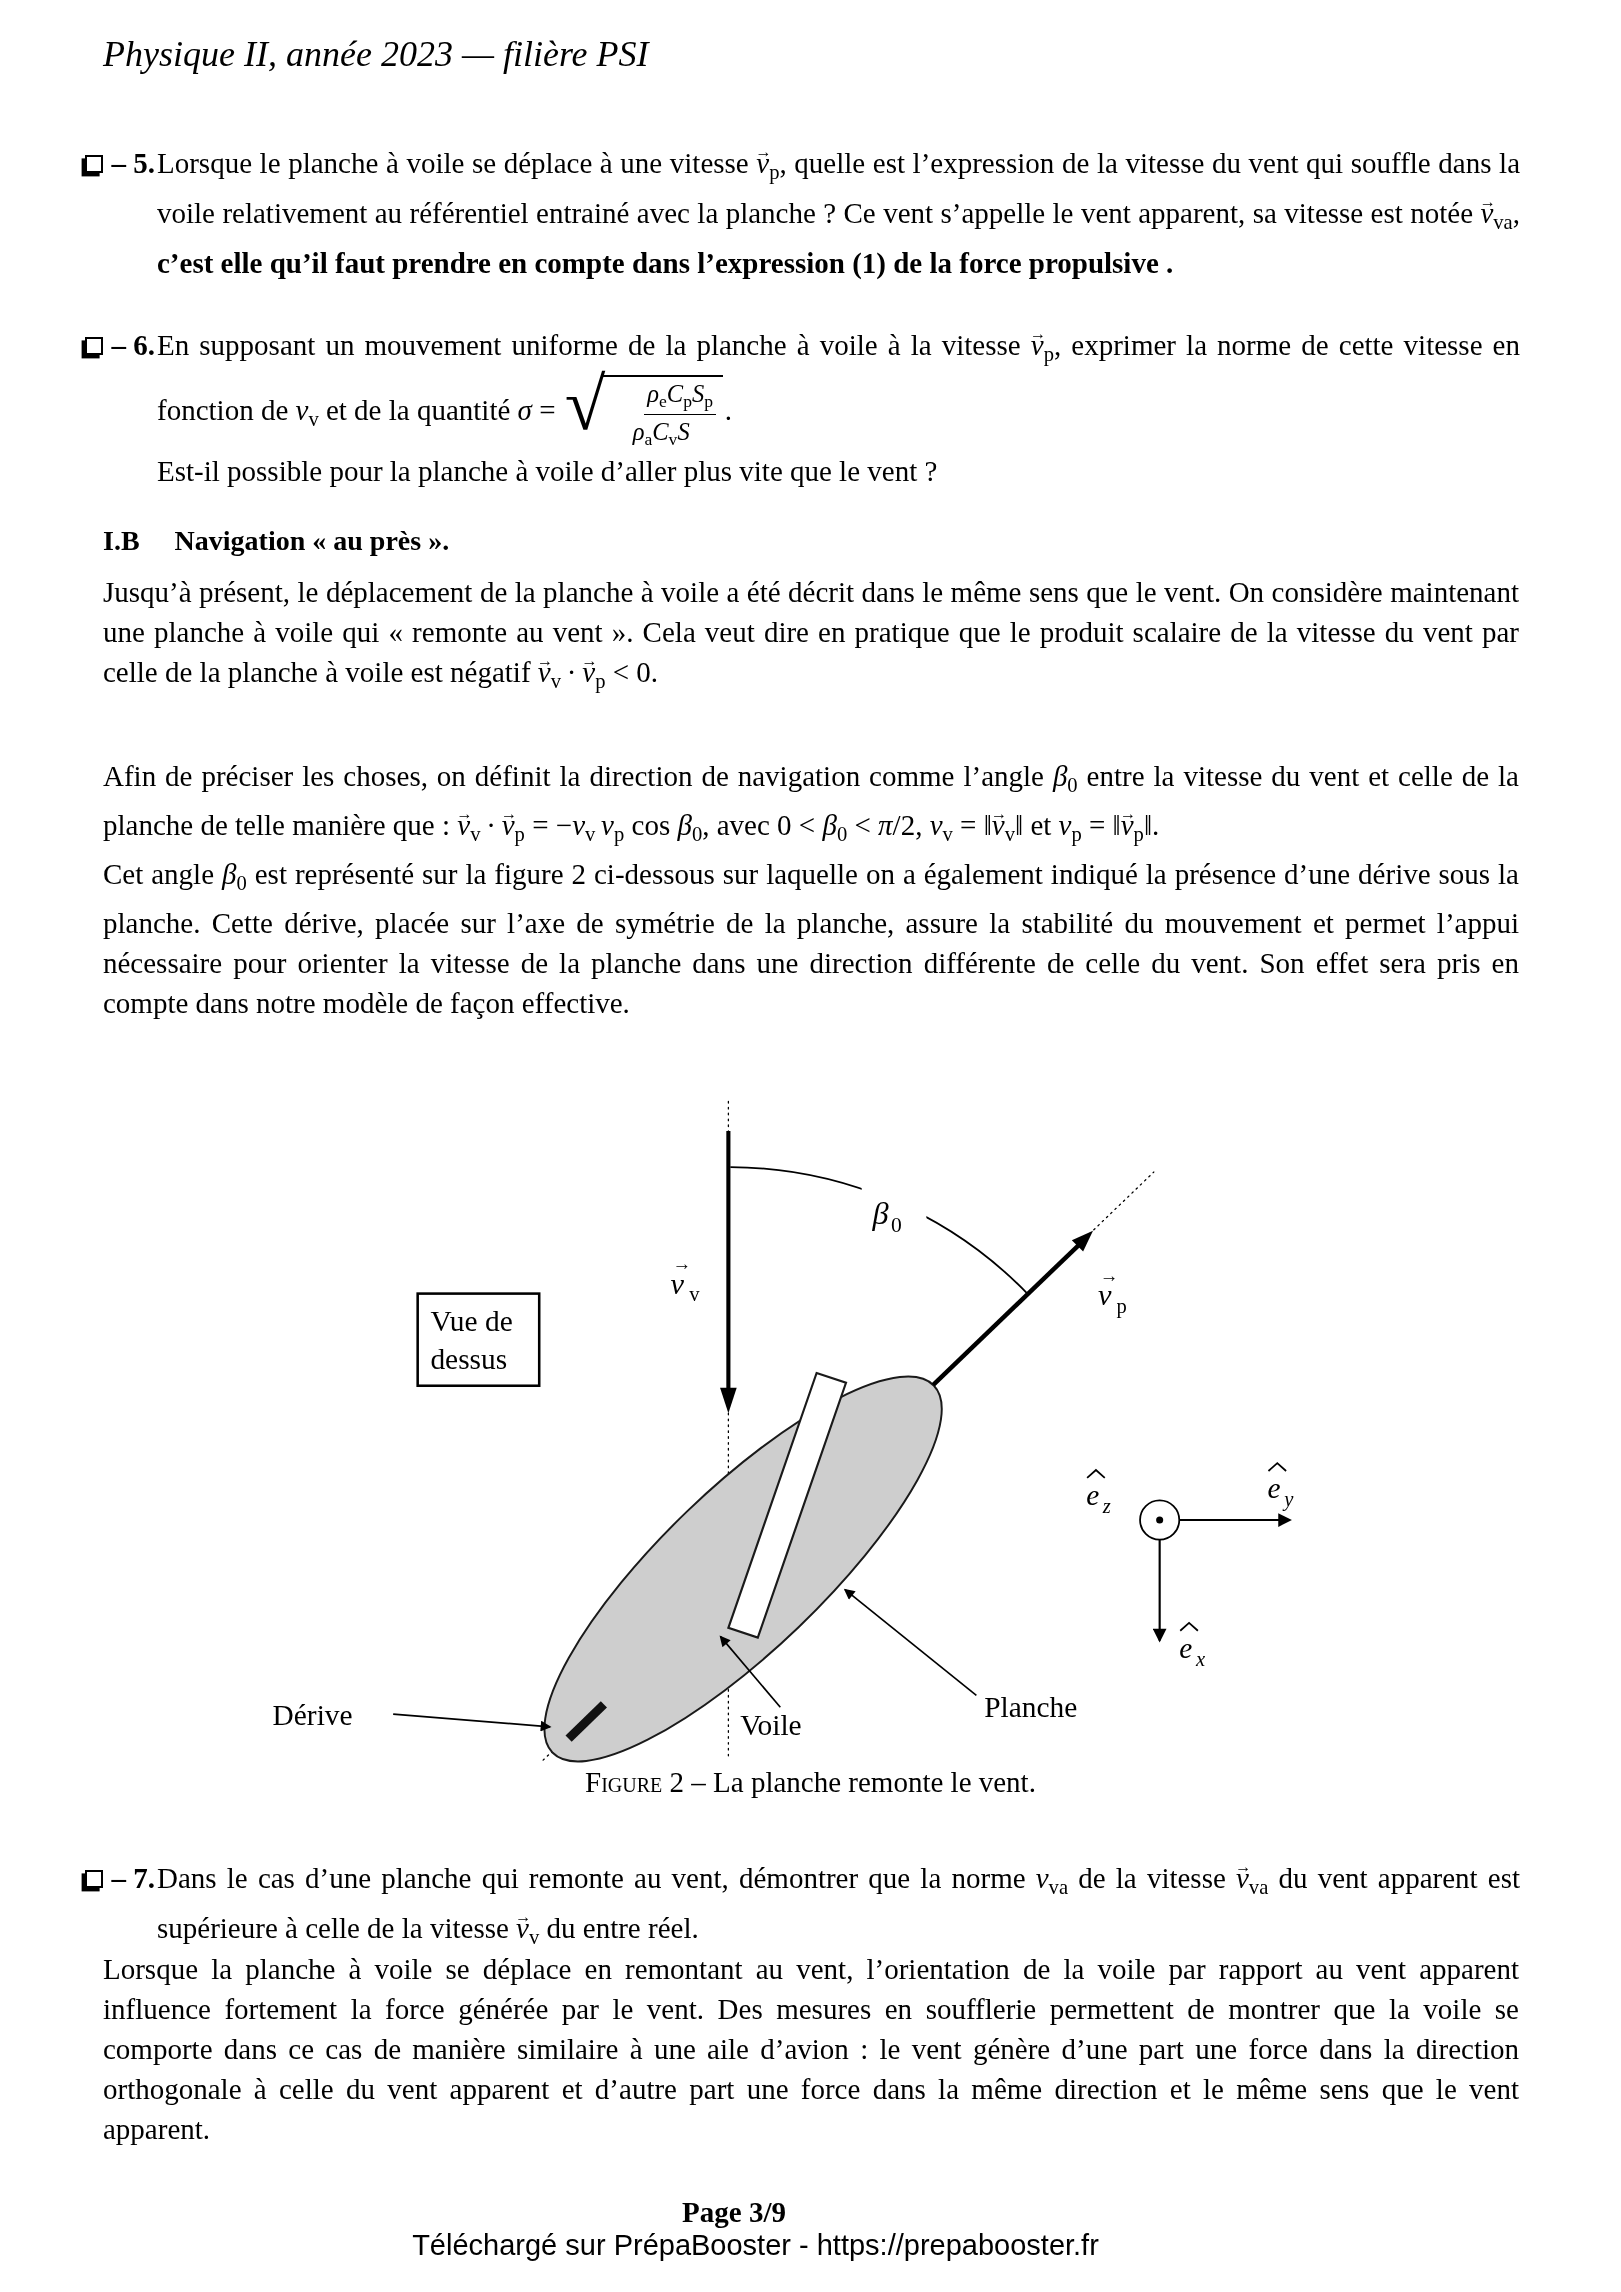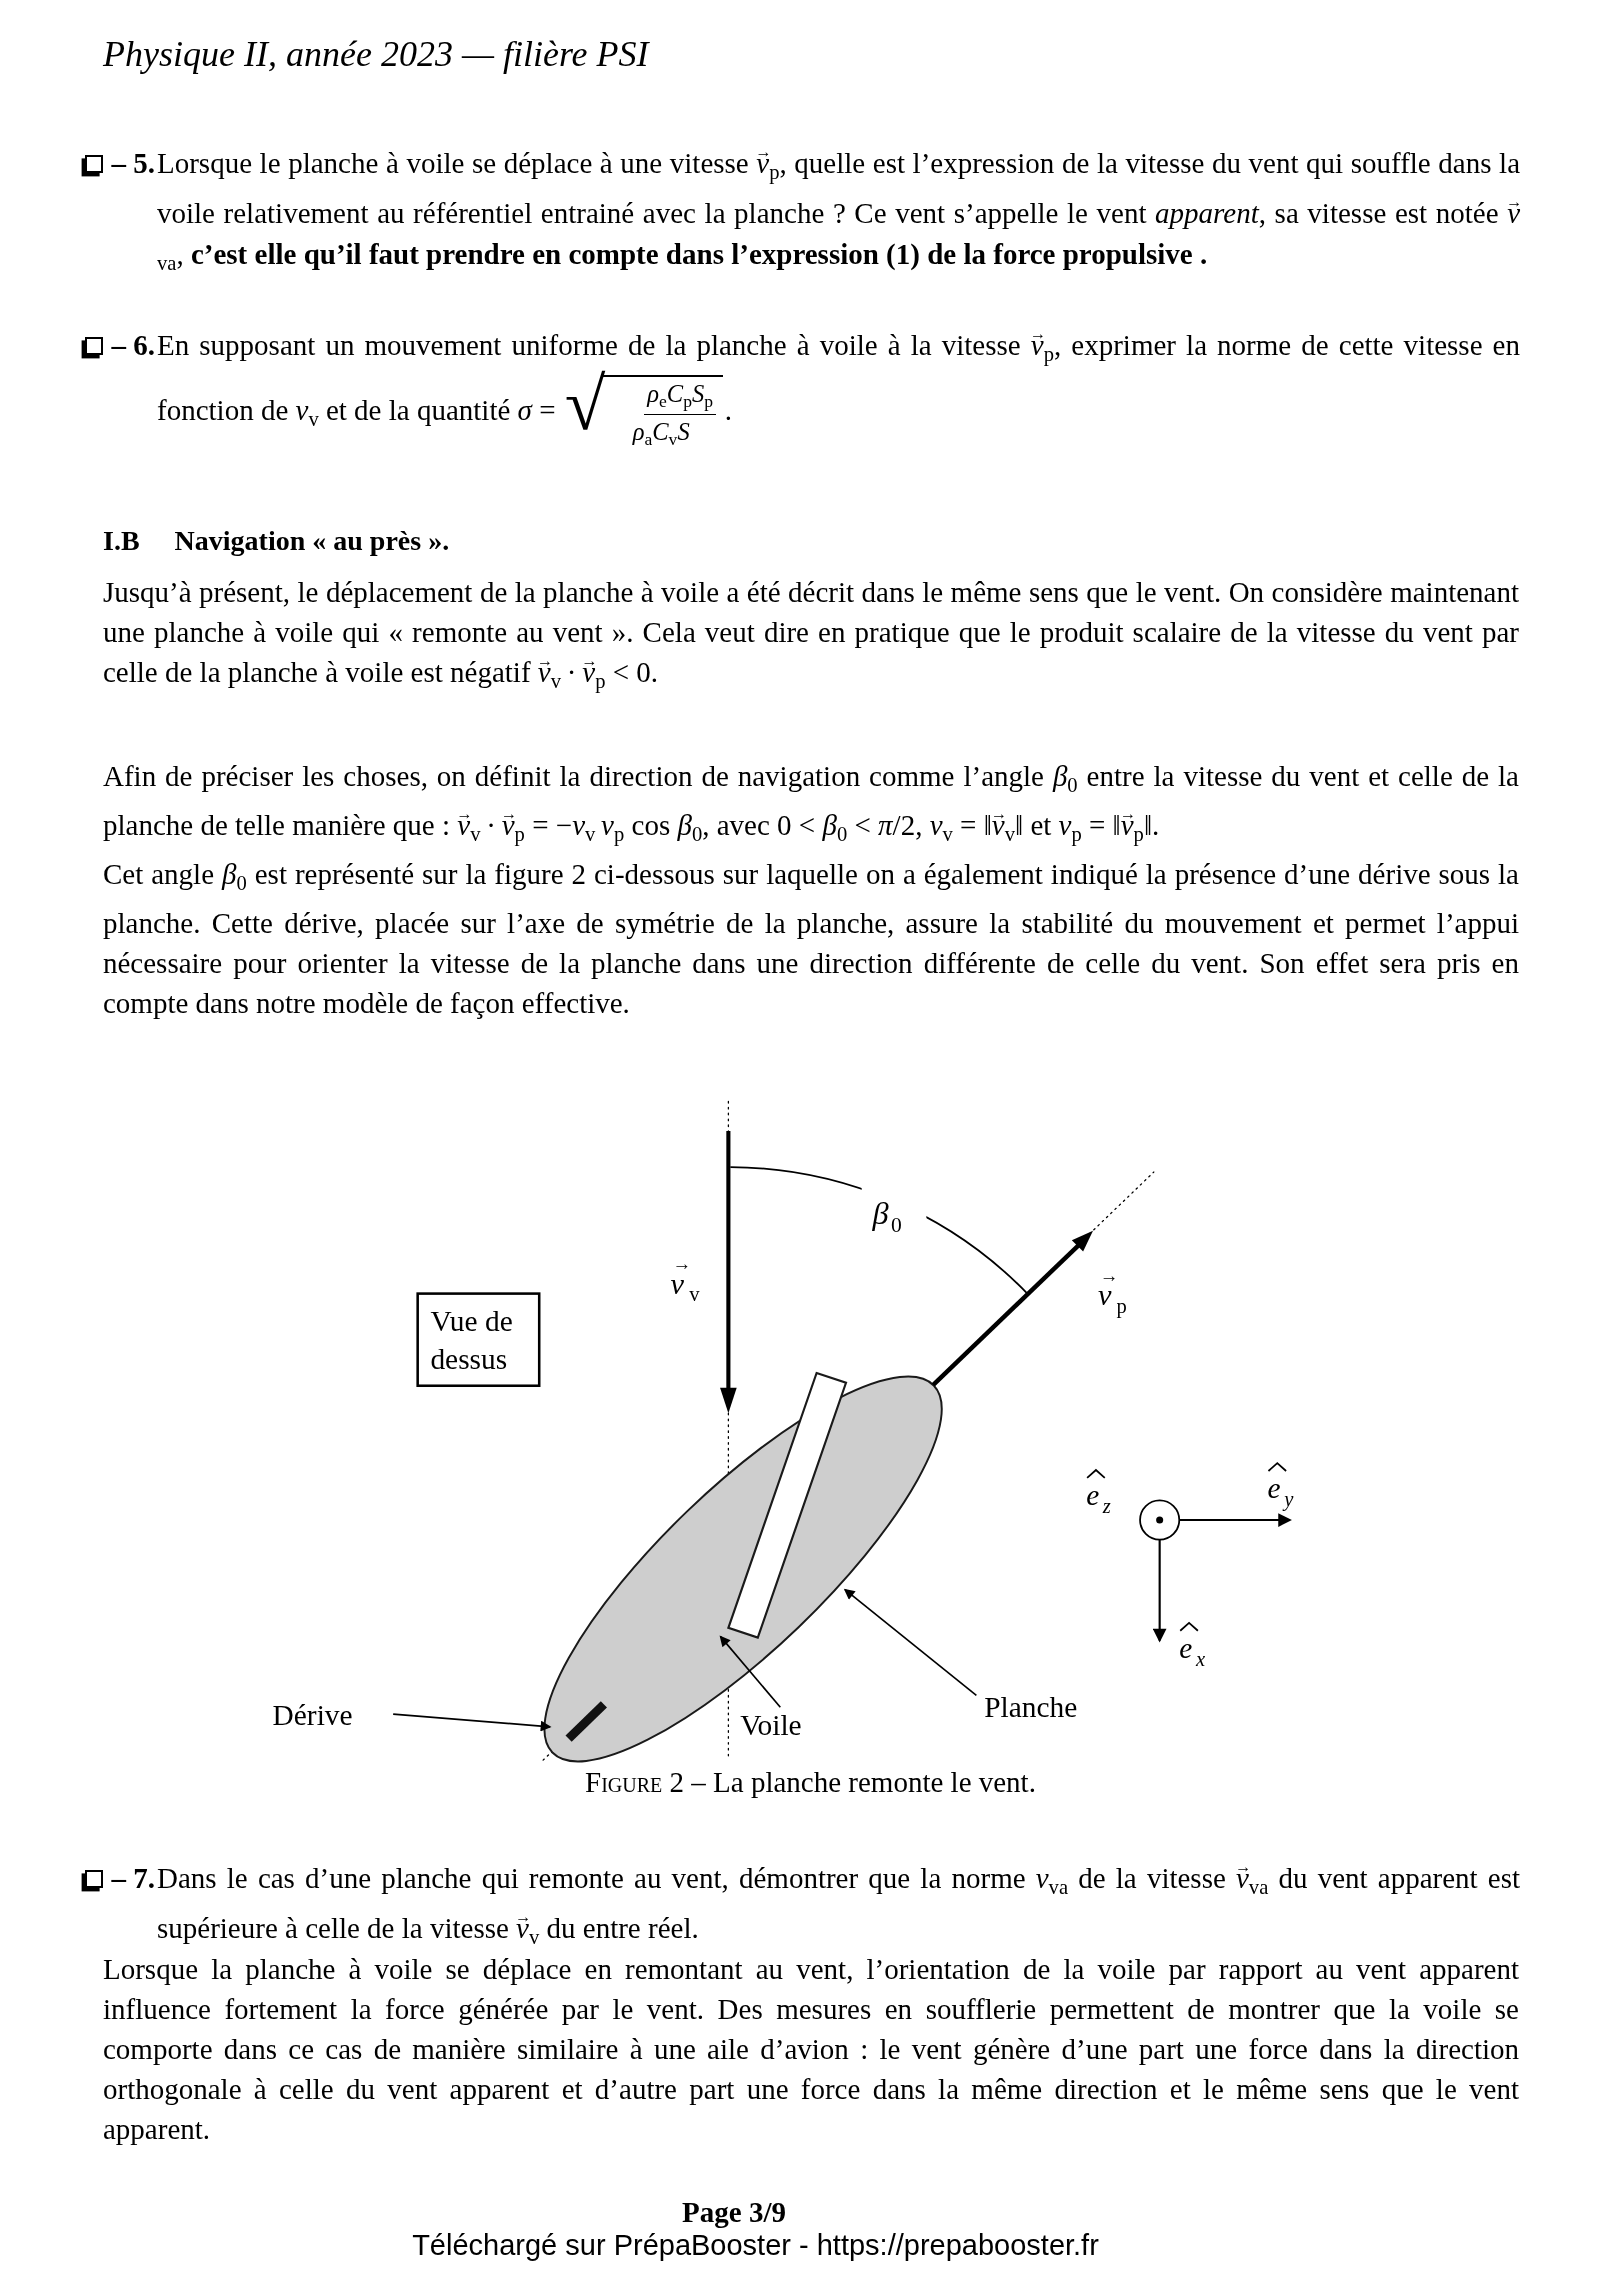--- a/index.html
+++ b/index.html
@@ -17,21 +17,21 @@
   .qtext{flex:1;font-size:29px;line-height:41px;text-align:justify;}
   .qtext .lastline{text-align:left;}
   .para{left:103px;width:1416px;font-size:29px;line-height:40px;text-align:justify;}
   .para1{top:572px;}
   .para23{top:756px;}
   .para23 p{margin:0;}
   .para4{top:1949px;}
   .heading{top:525px;left:103px;font-size:28px;font-weight:bold;}
   .heading .hnum{margin-right:35px;}
   
-  .sg-i{font-style:italic;}
+  .sg-i{}
   .sg-b{font-weight:bold;}
   .sg-mi{font-style:italic;}
   .sg-d{font-size:20.6px;vertical-align:-5.9px;font-style:normal;}
   .sg-v{font-style:italic;position:relative;display:inline-block;}
   .sg-v::after{content:"\2192";position:absolute;left:55%;top:-0.66em;transform:translateX(-50%);font-size:0.56em;font-style:normal;}
   
   .root{display:inline-flex;align-items:flex-start;vertical-align:middle;position:relative;top:-2px;margin:0 2px;}
   .rad{font-size:74px;line-height:63px;font-weight:400;margin-right:-2.9px;}
   .frac{display:inline-block;border-top:2.5px solid #000;text-align:center;font-size:24.5px;line-height:1.15;padding:2.9px 6.9px 0 3.9px;margin-top:2px;font-style:normal;}
   .frac .num{display:block;border-bottom:1.8px solid #000;padding:0 2.9px 2.9px 2.9px;margin-left:38px;}
@@ -63,20 +63,21 @@
     <span class="qbox"></span><span class="qnum">– 6.</span>
   </div>
   <div class="qtext">
     <span><span>En supposant un mouvement uniforme de la planche à voile à la vitesse </span><span class="sg-v">v</span><span class="sg-d">p</span><span>, exprimer la norme de cette vitesse en fonction de </span><span class="sg-mi">v</span><span class="sg-d">v</span><span> et de la quantité </span><span class="sg-mi">σ</span><span>&nbsp;=&nbsp;</span></span><span class="root">
         <span class="rad">√</span>
         <span class="frac">
           <span class="num"><span class="sg-mi">ρ</span><span class="sg-d">e</span><span class="sg-mi">C</span><span class="sg-d">p</span><span class="sg-mi">S</span><span class="sg-d">p</span></span>
           <span class="den"><span class="sg-mi">ρ</span><span class="sg-d">a</span><span class="sg-mi">C</span><span class="sg-d">v</span><span class="sg-mi">S</span></span>
         </span>
       </span><span><span>.</span></span>
+    <div class="lastline">Est-il possible pour la planche à voile d’aller plus vite que le vent ?</div>
   </div>
 </div>
 
 <div class="abs heading">
   <span class="hnum">I.B</span><span>Navigation « au près ».</span>
 </div>
 
 <div class="abs para para1"><span>Jusqu’à présent, le déplacement de la planche à voile a été décrit dans le même sens que le vent. On considère maintenant une planche à voile qui « remonte au vent ». Cela veut dire en pratique que le produit scalaire de la vitesse du vent par celle de la planche à voile est négatif </span><span class="sg-v">v</span><span class="sg-d">v</span><span> · </span><span class="sg-v">v</span><span class="sg-d">p</span><span> &lt; 0.</span></div>
 <div class="abs para para23">
   <p><span>Afin de préciser les choses, on définit la direction de navigation comme l’angle </span><span class="sg-mi">β</span><span class="sg-d">0</span><span> entre la vitesse du vent et celle de la planche de telle manière que : </span><span class="sg-v">v</span><span class="sg-d">v</span><span> · </span><span class="sg-v">v</span><span class="sg-d">p</span><span> = −</span><span class="sg-mi">v</span><span class="sg-d">v</span><span> </span><span class="sg-mi">v</span><span class="sg-d">p</span><span> cos </span><span class="sg-mi">β</span><span class="sg-d">0</span><span>, avec 0 &lt; </span><span class="sg-mi">β</span><span class="sg-d">0</span><span> &lt; </span><span class="sg-mi">π</span><span>/2, </span><span class="sg-mi">v</span><span class="sg-d">v</span><span> = ‖</span><span class="sg-v">v</span><span class="sg-d">v</span><span>‖ et </span><span class="sg-mi">v</span><span class="sg-d">p</span><span> = ‖</span><span class="sg-v">v</span><span class="sg-d">p</span><span>‖.</span></p>

